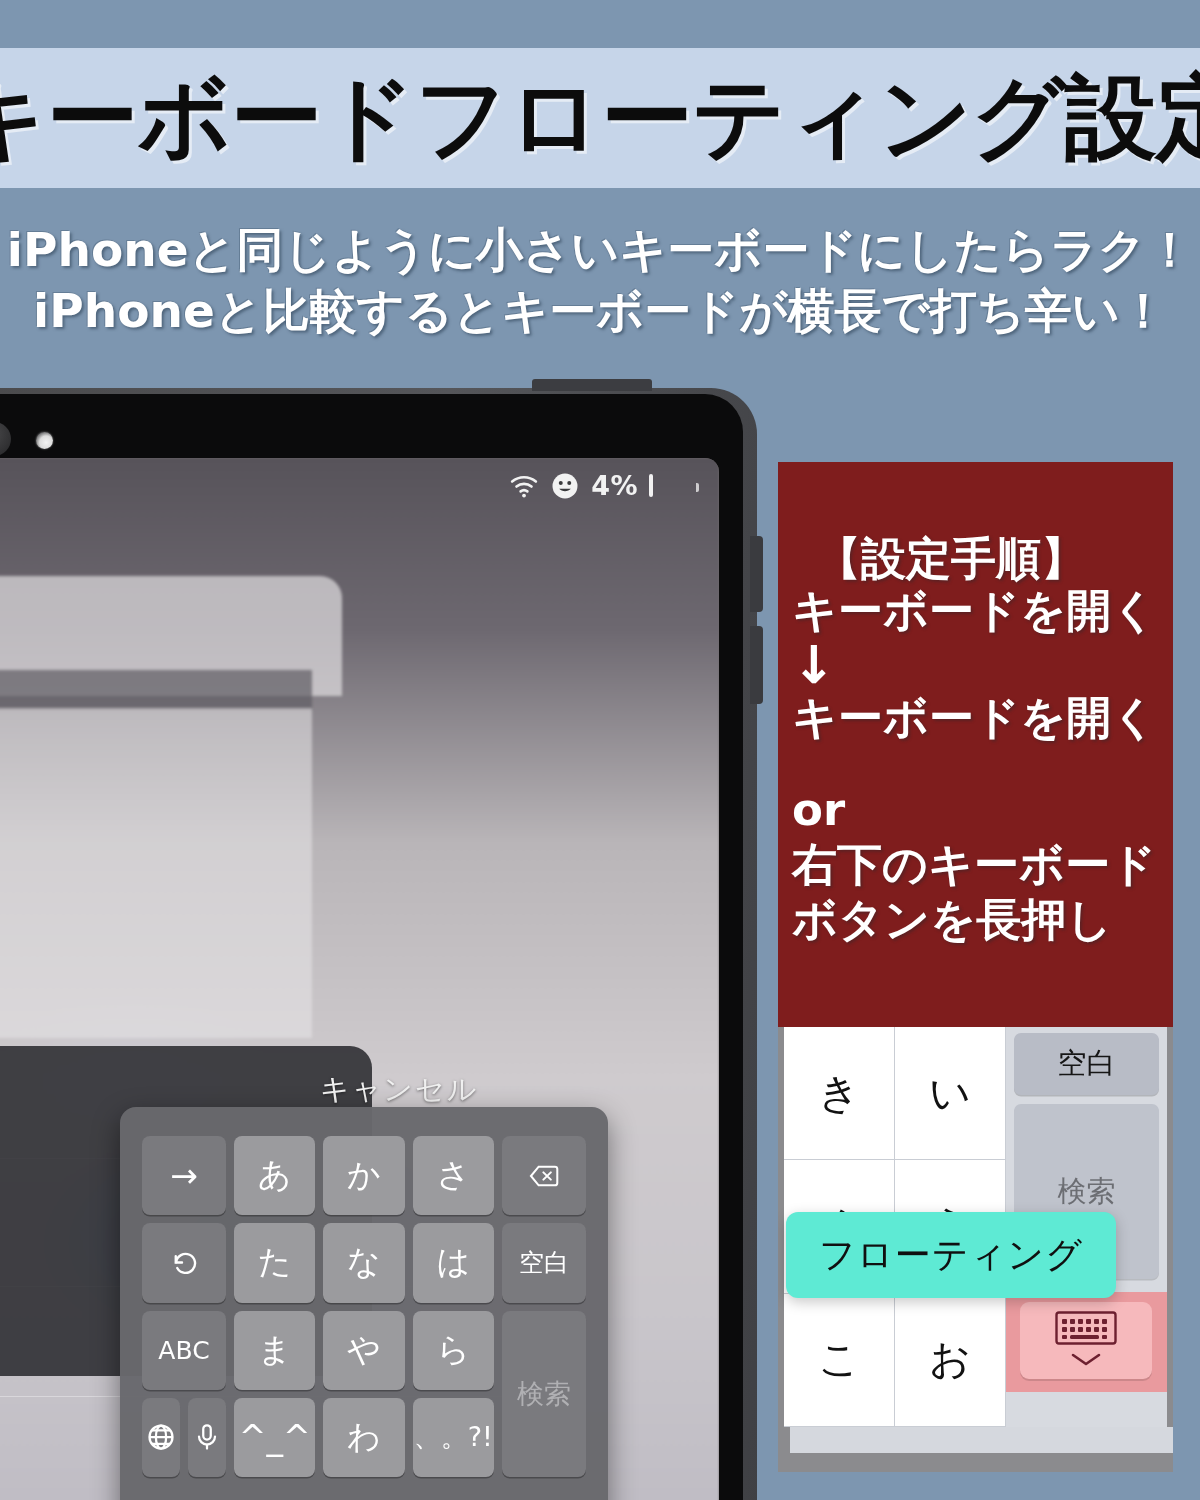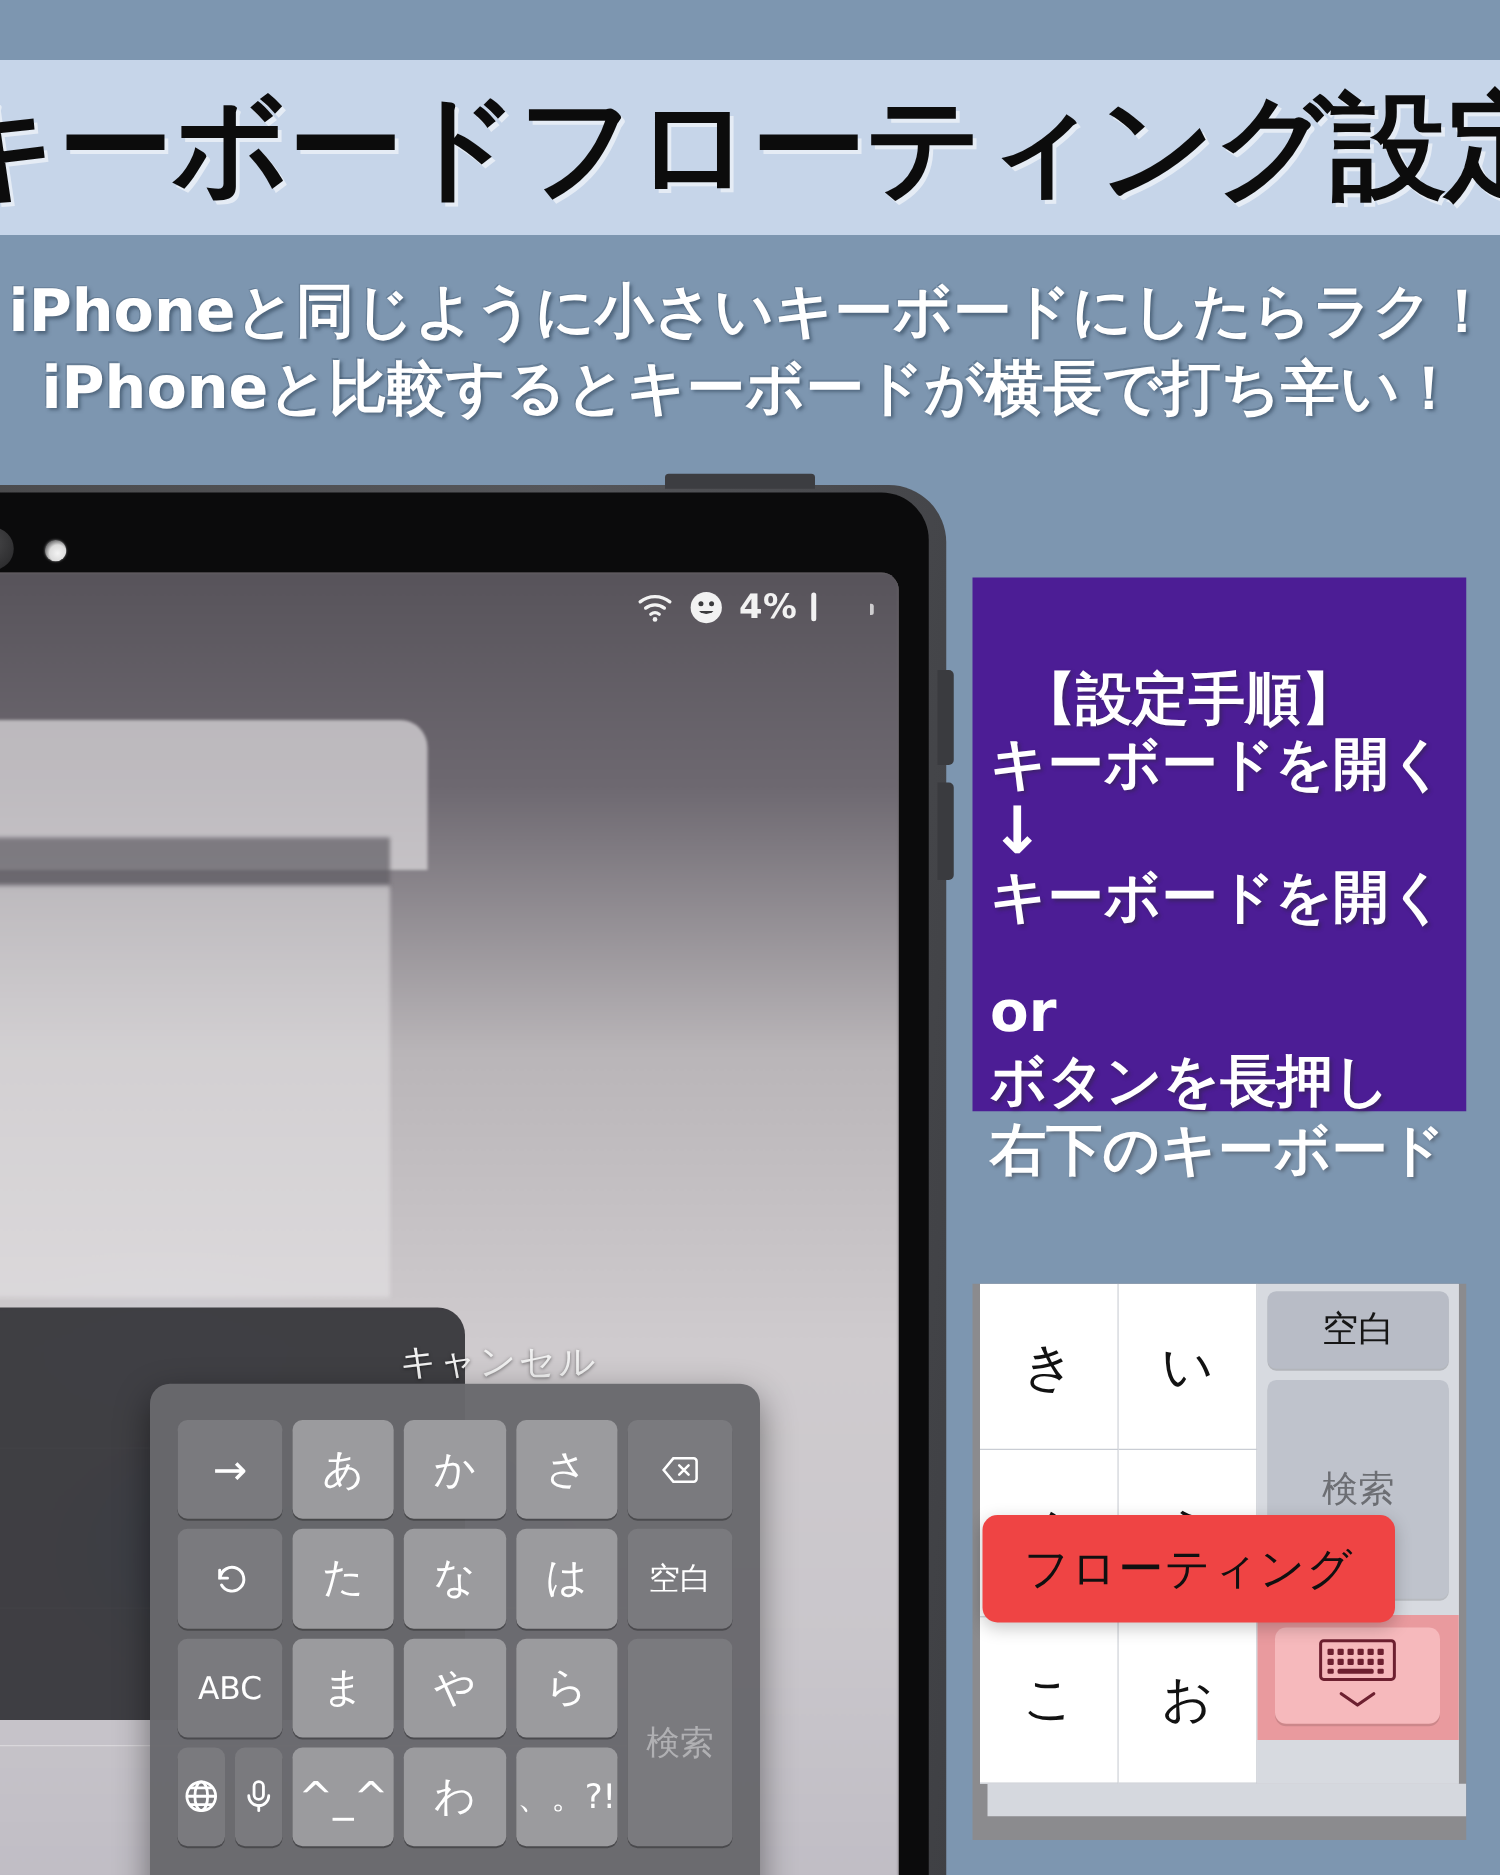--- a/index.html
+++ b/index.html
@@ -171,22 +171,22 @@
   .key.search { background:#7a7a7e; color:rgba(220,220,222,.55); font-size:27px; grid-row:span 2; }
   #key-globe-mic {
     display:flex; gap:8px;
   }
   #key-globe-mic .key { flex:1; }
   .ic { width:30px; height:30px; display:block; }
 
   
   #instructions {
     position:absolute; left:778px; top:462px;
-    width:395px; height:427px;
-    background:#4c1d95;
+    width:395px; height:565px;
+    background:#7f1d1d;
     padding:72px 0 0 14px;
   }
   #inst-head {
     font-size:45px; font-weight:900; color:#ffffff; line-height:1.12;
     margin-left:24px; white-space:nowrap;
     text-shadow:2px 2px 3px rgba(40,40,45,.4);
   }
   .inst-line {
     font-size:45px; font-weight:900; color:#ffffff; line-height:1.22;
     white-space:nowrap;
@@ -239,21 +239,21 @@
   }
   #zkey-dismiss {
     position:absolute; left:14px; top:10px; width:132px; height:77px;
     background:#f6b9bc; border-radius:9px;
     display:flex; flex-direction:column; align-items:center; justify-content:center;
     gap:2px;
     box-shadow:0 2px 0 rgba(0,0,0,.12);
   }
   #floating-popup {
     position:absolute; left:2px; top:185px; width:330px; height:86px;
-    background:#ef4444; border-radius:12px;
+    background:#5eead4; border-radius:12px;
     display:flex; align-items:center; justify-content:center;
     font-size:36px; color:#101010; letter-spacing:1px;
     box-shadow:0 4px 14px rgba(0,0,0,.22);
   }
   #zkb-footer {
     position:absolute; left:6px; top:400px; width:383px; height:26px;
     background:#d5d8de;
   }
 </style>
 </head>
@@ -373,22 +373,22 @@
       </div>
     </div>
   </div>
 
   <div id="instructions">
     <div id="inst-head">【設定手順】</div>
     <div class="inst-line">キーボードを開く</div>
     <div id="inst-arrow">↓</div>
     <div class="inst-line">キーボードを開く</div>
     <div id="inst-or">or</div>
+    <div class="inst-line">右下のキーボード</div>
     <div class="inst-line">ボタンを長押し</div>
-    <div class="inst-line">右下のキーボード</div>
   </div>
 
   <div id="zoom-panel">
     <div id="zoom-kb">
 
       <div class="zkb-col-wrap">
         <div class="zkey">き</div>
         <div class="zkey">い</div>
         <div class="zkey">く</div>
         <div class="zkey">う</div>

